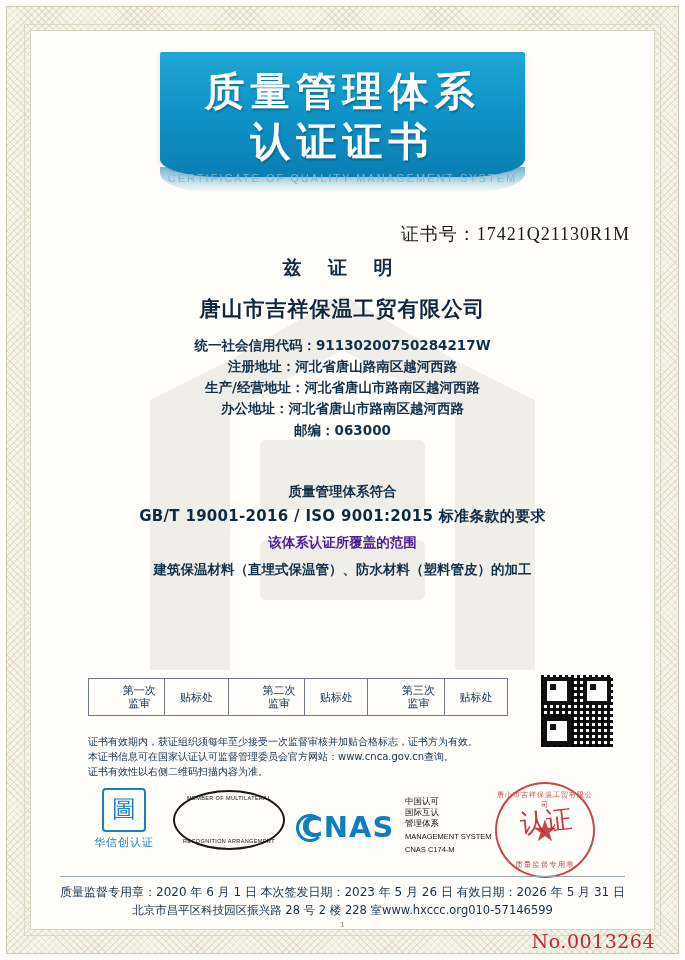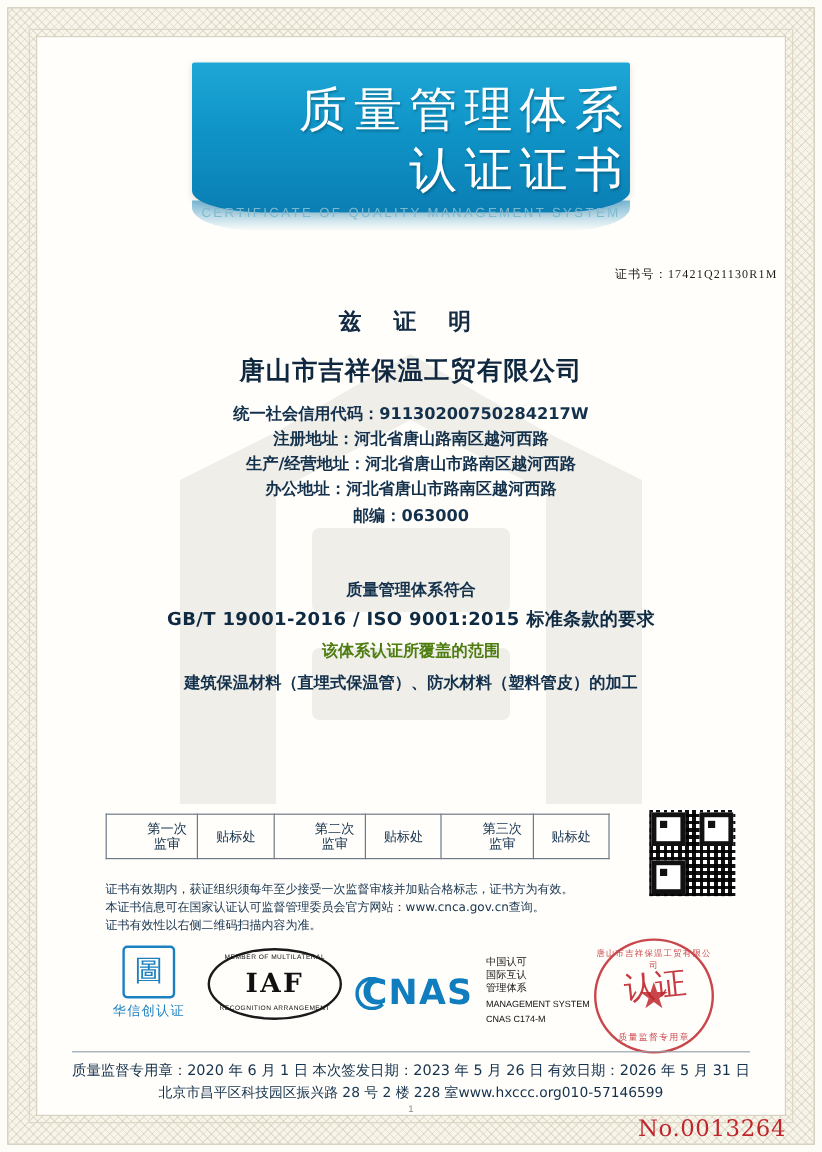--- a/index.html
+++ b/index.html
@@ -66,46 +66,46 @@
     content: "";
     position: absolute;
     left: 0; right: 0; bottom: -16px;
     height: 26px;
     background: linear-gradient(180deg, rgba(11,127,180,0.55), rgba(11,127,180,0.0));
     border-radius: 0 0 60px 60px / 0 0 20px 20px;
   }
   .banner-t1, .banner-t2 {
     position: absolute;
     width: 100%;
-    text-align: right;
+    text-align: center;
     color: #ffffff;
-    font-weight: normal;
+    font-weight: bold;
     letter-spacing: 6px;
     text-shadow: 1px 2px 2px rgba(0,0,0,0.25);
     font-family: "DejaVu Sans", sans-serif;
   }
   .banner-t1 { top: 12px; font-size: 40px; }
   .banner-t2 { top: 62px; font-size: 40px; }
   .banner-sub {
     position: absolute;
     top: 172px;
     left: 0; right: 0;
     text-align: center;
     font-size: 11px;
     letter-spacing: 2px;
     color: #7fb9cf;
     font-family: "Liberation Sans", sans-serif;
   }
 
   
   .cert-no {
     position: absolute;
-    right: 37px;
+    right: 55px;
     top: 222px;
-    font-size: 10px;
+    font-size: 18px;
     color: #1a1a1a;
     letter-spacing: 1px;
     font-family: "Liberation Serif", serif;
   }
 
   
   .body-block {
     position: absolute;
     left: 45px;
     right: 45px;
@@ -145,21 +145,21 @@
   .standard {
     font-size: 15px;
     font-weight: bold;
     color: #0f2b44;
     letter-spacing: 0.3px;
     margin-bottom: 8px;
   }
   .scope-label {
     font-size: 13.5px;
     font-weight: bold;
-    color: #4d7c0f;
+    color: #4c1d95;
     margin-bottom: 7px;
   }
   .scope-text {
     font-size: 13.5px;
     font-weight: bold;
     color: #14314c;
     line-height: 20px;
   }
 
   
@@ -477,21 +477,20 @@
   <div class="logos">
 
     <div class="logo logo-hx">
       <div class="hx-mark">圖</div>
       <div class="hx-text">华信创认证</div>
     </div>
 
     <div class="logo logo-iaf">
       <div class="iaf-oval">
         <div class="iaf-top">MEMBER OF MULTILATERAL</div>
-        <div class="iaf-big">IAF</div>
         <div class="iaf-bot">RECOGNITION ARRANGEMENT</div>
       </div>
     </div>
 
     <div class="logo logo-cnas">
       <div class="cnas-mark">CNAS</div>
     </div>
 
     <div class="logo logo-cnas-text">
       <div class="cn-zh">中国认可</div>

